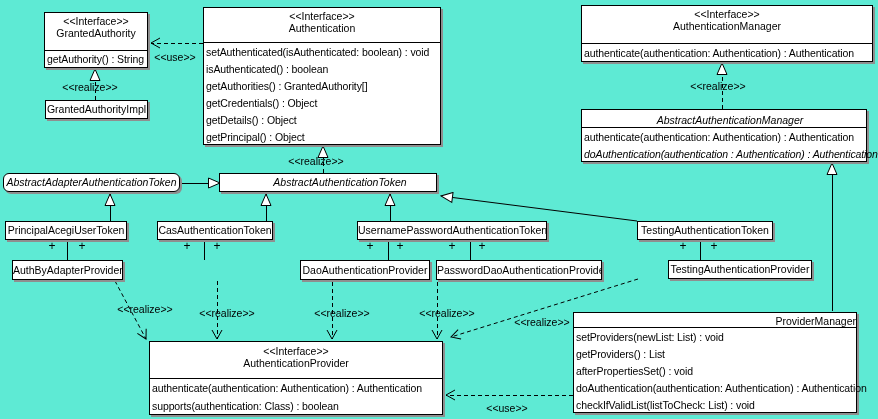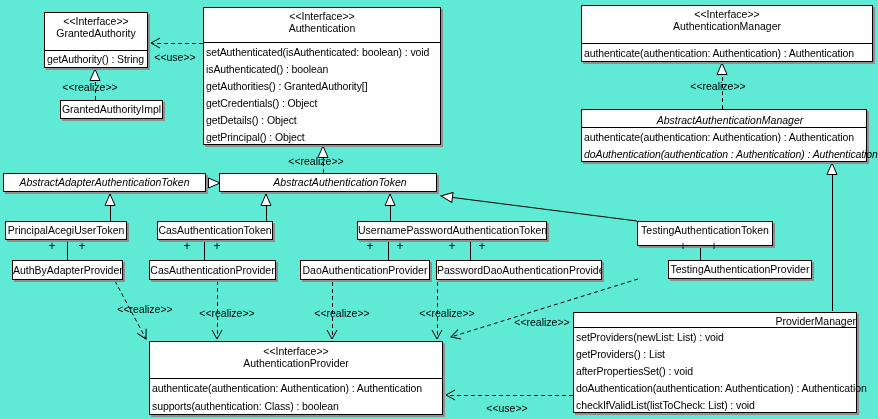--- a/index.html
+++ b/index.html
@@ -75,21 +75,21 @@
   <div class="uml-box" style="left:44px;top:12px;width:104px;height:56px;">
     <div class="uml-head" style="height:38px;padding-top:2px;">
       <div class="stereo">&lt;&lt;Interface&gt;&gt;</div>
       <div class="cname">GrantedAuthority</div>
     </div>
     <div class="uml-methods" style="line-height:15px;">
       <div class="m">getAuthority() : String</div>
     </div>
   </div>
 
-  <div class="uml-box single" style="left:60px;top:100px;width:103px;height:19px;line-height:17px;">
+  <div class="uml-box single" style="left:45px;top:100px;width:103px;height:19px;line-height:17px;">
     <div class="cname">GrantedAuthorityImpl</div>
   </div>
 
   <div class="uml-box" style="left:203px;top:7px;width:238px;height:138px;">
     <div class="uml-head" style="height:35px;padding-top:2px;">
       <div class="stereo">&lt;&lt;Interface&gt;&gt;</div>
       <div class="cname">Authentication</div>
     </div>
     <div class="uml-methods" style="line-height:17px;">
       <div class="m">setAuthenticated(isAuthenticated: boolean) : void</div>
@@ -114,46 +114,43 @@
   <div class="uml-box ovf" style="left:581px;top:109px;width:286px;height:53px;">
     <div class="uml-head" style="height:18px;line-height:17px;padding-left:12px;">
       <span class="cname it">AbstractAuthenticationManager</span>
     </div>
     <div class="uml-methods" style="line-height:17px;">
       <div class="m">authenticate(authentication: Authentication) : Authentication</div>
       <div class="m it">doAuthentication(authentication : Authentication) : Authentication</div>
     </div>
   </div>
 
-  <div class="uml-box single" style="left:3px;top:173px;width:203px;height:19px;line-height:17px;">
+  <div class="uml-box single" style="left:3px;top:173px;width:177px;height:19px;line-height:17px;border-radius:6px;">
     <div class="cname it">AbstractAdapterAuthenticationToken</div>
   </div>
 
   <div class="uml-box single" style="left:219px;top:173px;width:218px;height:19px;line-height:17px;padding-left:24px;">
     <div class="cname it">AbstractAuthenticationToken</div>
   </div>
 
   <div class="uml-box single" style="left:5px;top:221px;width:122px;height:19px;line-height:17px;">
     <div class="cname">PrincipalAcegiUserToken</div>
   </div>
   <div class="uml-box single" style="left:157px;top:221px;width:116px;height:19px;line-height:17px;">
     <div class="cname">CasAuthenticationToken</div>
   </div>
   <div class="uml-box single" style="left:357px;top:221px;width:190px;height:19px;line-height:17px;">
     <div class="cname">UsernamePasswordAuthenticationToken</div>
   </div>
-  <div class="uml-box single" style="left:637px;top:221px;width:136px;height:25px;line-height:17px;">
+  <div class="uml-box single" style="left:637px;top:221px;width:136px;height:19px;line-height:17px;">
     <div class="cname">TestingAuthenticationToken</div>
   </div>
 
   <div class="uml-box single" style="left:12px;top:260px;width:111px;height:20px;line-height:18px;">
     <div class="cname">AuthByAdapterProvider</div>
-  </div>
-  <div class="uml-box single" style="left:149px;top:260px;width:127px;height:20px;line-height:18px;">
-    <div class="cname">CasAuthenticationProvider</div>
   </div>
   <div class="uml-box single" style="left:300px;top:260px;width:130px;height:20px;line-height:18px;">
     <div class="cname">DaoAuthenticationProvider</div>
   </div>
   <div class="uml-box single" style="left:436px;top:260px;width:166px;height:20px;line-height:18px;">
     <div class="cname">PasswordDaoAuthenticationProvider</div>
   </div>
   <div class="uml-box single" style="left:638px;top:260px;width:144px;height:19px;line-height:17px;margin-left:30px;">
     <div class="cname">TestingAuthenticationProvider</div>
   </div>

